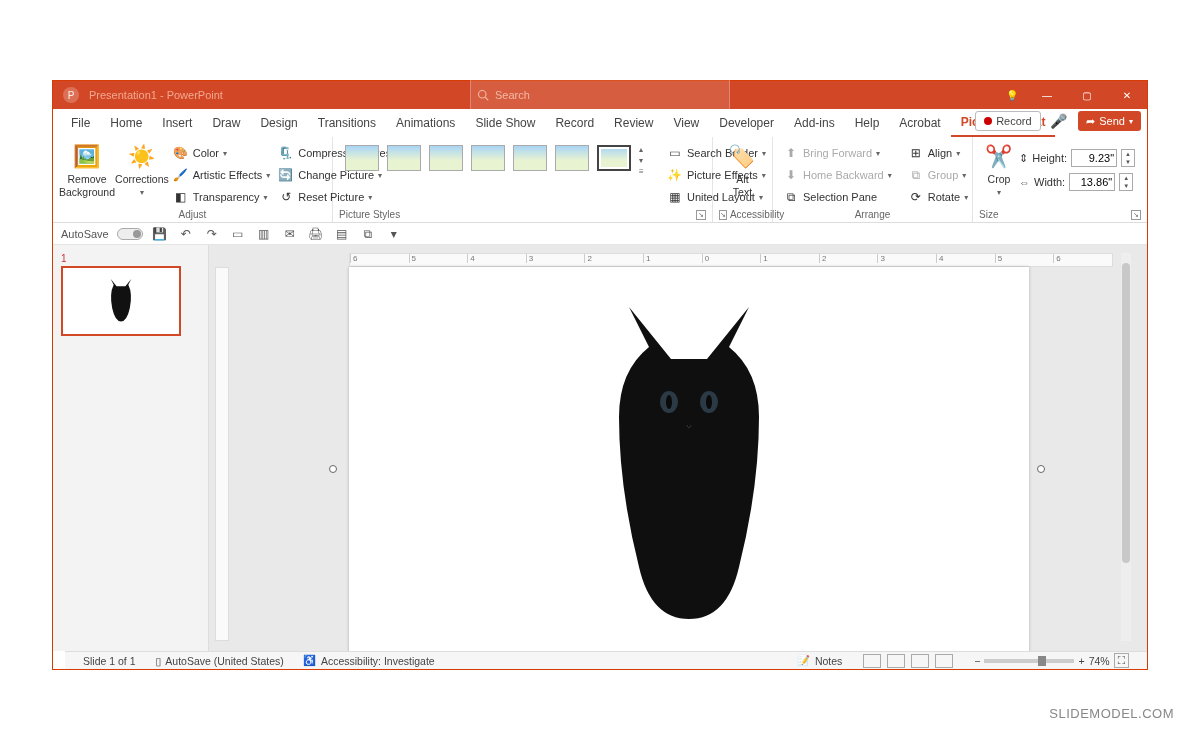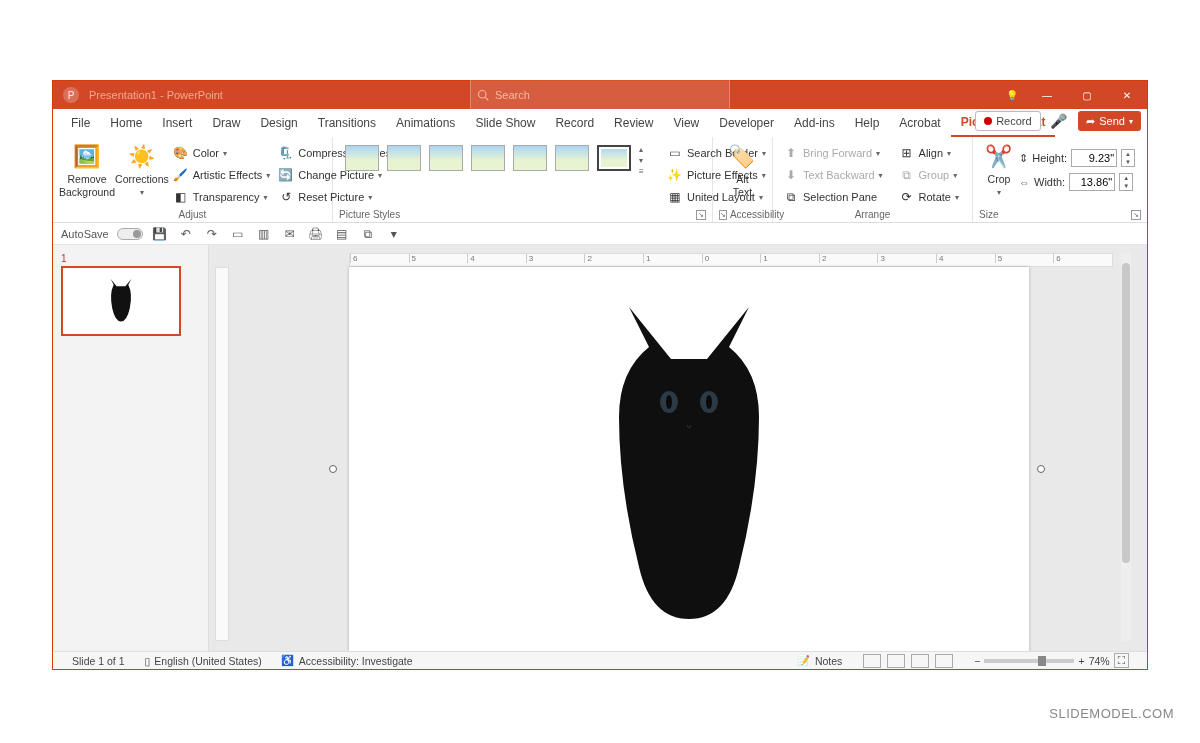--- a/index.html
+++ b/index.html
@@ -49,21 +49,21 @@
 .canvas-pane{ position:absolute; left:156px; right:14px; top:0; bottom:0; }
 .ruler-h{ position:absolute; left:140px; top:8px; right:20px; height:14px; background:#fafafa; border:1px solid #ddd; font-size:8px; color:#777; overflow:hidden;}
 .vruler{ position:absolute; left:6px; top:22px; bottom:10px; width:14px; background:#fafafa; border:1px solid #ddd; font-size:8px; color:#777;}
 .slide { position:absolute; left:140px; top:22px; width:680px; height:400px; background:#fff; box-shadow:0 0 3px rgba(0,0,0,.25); display:flex; align-items:center; justify-content:center;}
 .handle{ width:8px; height:8px; border:1px solid #666; border-radius:50%; background:#fff; position:absolute;}
 .slide .pic-box{ position:relative; width:220px; height:320px;}
 .pic-box svg{ width:100%; height:100%;}
 .rot{ position:absolute; left:50%; top:188px; transform:translateX(-50%); width:6px;height:6px;border:1px solid #666;border-radius:50%; background:#fff;}
 .scroll-v{ position:absolute; right:2px; top:8px; bottom:10px; width:10px; background:#eee;}
 .scroll-v .thumb-s{ position:absolute; top:10px; width:8px; left:1px; height:300px; background:#c8c8c8; border-radius:4px;}
-.statusbar{ position:absolute; bottom:0; left:1px; right:0; height:18px; border-top:1px solid #ddd; background:#f6f6f6; font-size:10.5px; color:#444; display:flex; align-items:center; padding:0 8px;}
+.statusbar{ position:absolute; bottom:0; left:12px; right:0; height:18px; border-top:1px solid #ddd; background:#f6f6f6; font-size:10.5px; color:#444; display:flex; align-items:center; padding:0 8px;}
 .statusbar .seg{ padding:0 10px; display:flex; align-items:center; gap:4px;}
 .statusbar .spacer{flex:1;}
 .view-btn{ width:18px; height:14px; border:1px solid #aaa; margin:0 1px; cursor:pointer; display:inline-block;}
 .zoom-track{ width:90px; height:4px; background:#ccc; position:relative;}
 .zoom-track .knob{ position:absolute; left:60%; top:-3px; width:8px; height:10px; background:#888;}
 .dialog-exp{ width:10px; height:10px; border:1px solid #999; font-size:7px; display:flex; align-items:center; justify-content:center; color:#666; margin-left:auto; cursor:pointer;}
 .watermark{ position:absolute; right:26px; bottom:22px; font-size:13px; color:#888; letter-spacing:.5px;}
 .ruler-ticks{ display:flex; }
 .ruler-ticks span{ flex:1; border-left:1px solid #ccc; padding-left:2px;}
 </style>
@@ -224,21 +224,21 @@
 
     <div class="ribbon-group" style="width:200px">
       <div class="group-body">
         <div class="stack">
           <div class="thin-btn disabled caret">
               <span class="ico">⬆</span>
               <span>Bring Forward</span>
             </div>
           <div class="thin-btn disabled caret">
               <span class="ico">⬇</span>
-              <span>Text Backward</span>
+              <span>Home Backward</span>
             </div>
           <div class="thin-btn">
               <span class="ico">⧉</span>
               <span>Selection Pane</span>
             </div>
         </div>
         <div class="stack" style="margin-left:8px">
           <div class="thin-btn caret">
               <span class="ico">⊞</span>
               <span>Align</span>
@@ -356,21 +356,21 @@
       <div class="scroll-v">
           <div class="thumb-s"></div>
         </div>
     </div>
   </div>
 
   <div class="statusbar">
     <div class="seg">Slide 1 of 1</div>
     <div class="seg">
         <span>▯</span>
-        <span>English (United States)</span>
+        <span>AutoSave (United States)</span>
       </div>
     <div class="seg">
         <span>♿</span>
         <span>Accessibility: Investigate</span>
       </div>
     <div class="spacer"></div>
     <div class="seg">
         <span>📝</span>
         <span>Notes</span>
       </div>

